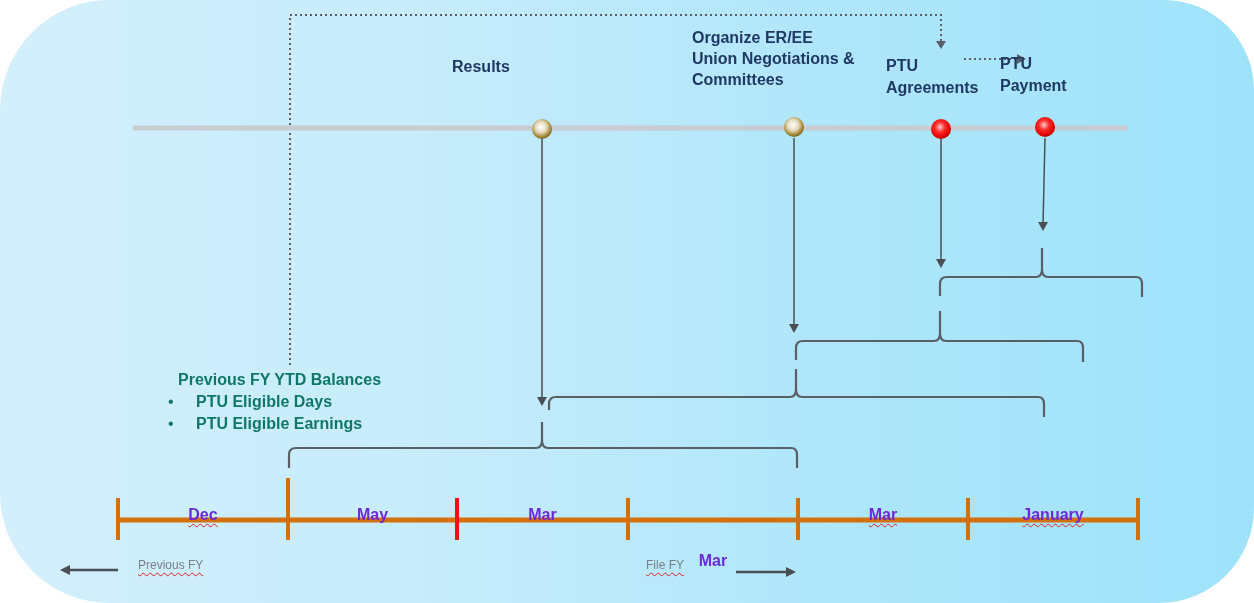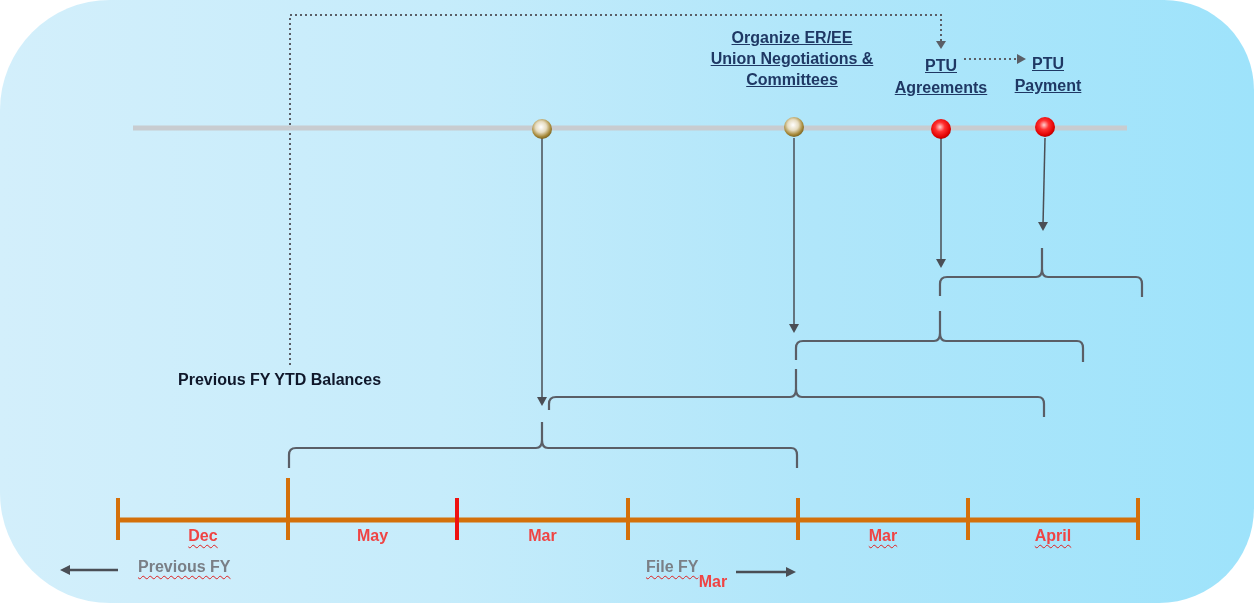--- a/index.html
+++ b/index.html
@@ -6,33 +6,33 @@
   body { width: 1254px; height: 603px; position: relative; overflow: hidden;
          font-family: "Liberation Sans", sans-serif; }
   .panel {
     position: absolute; left: 0; top: 0; width: 1254px; height: 603px;
     border-radius: 110px 90px 95px 110px;
     background: linear-gradient(90deg, #d3effb 0%, #c6ecfb 35%, #b0e6fa 65%, #9ee3fb 100%);
   }
   svg.diagram { position: absolute; left: 0; top: 0; }
   .label {
     position: absolute; color: #1f3864; font-weight: bold; font-size: 16px;
-    line-height: 21px; text-align: center; white-space: nowrap; text-decoration: underline;
+    line-height: 21px; white-space: nowrap;
   }
-  .note { position: absolute; color: #0f172a; font-weight: bold; font-size: 16px; line-height: 22px; white-space: nowrap; }
+  .note { position: absolute; color: #0f766e; font-weight: bold; font-size: 16px; line-height: 22px; white-space: nowrap; }
   .note ul { margin: 0; padding: 0; list-style: none; }
   .note li { position: relative; padding-left: 28px; margin-left: -10px; }
   .note li::before { content: "•"; position: absolute; left: 0; font-weight: normal; }
   .month {
-    position: absolute; top: 527px; width: 170px; text-align: center;
-    color: #ef4444; font-weight: bold; font-size: 16px;
+    position: absolute; top: 506px; width: 170px; text-align: center;
+    color: #6d28d9; font-weight: bold; font-size: 16px;
   }
   .spell { text-decoration: underline wavy #e02020; text-decoration-thickness: 1px; text-underline-offset: 3px; }
   .fy {
-    position: absolute; top: 558px; color: #7a7f86; font-weight: bold; font-size: 16px;
+    position: absolute; top: 558px; color: #7a7f86; font-weight: normal; font-size: 12px;
   }
 </style>
 </head>
 <body>
 
 <div class="panel"></div>
 
 <svg class="diagram" width="1254" height="603" viewBox="0 0 1254 603">
   <defs>
     <radialGradient id="goldBall" cx="45%" cy="40%" r="60%">
@@ -110,42 +110,45 @@
     <line x1="68" y1="570" x2="118" y2="570" stroke="#4a4e55" stroke-width="2.5"></line>
     <path d="M60,570 L70,565 L70,575 z" fill="#4a4e55"></path>
   </g>
   <g>
     <line x1="736" y1="572" x2="788" y2="572" stroke="#4a4e55" stroke-width="2.5"></line>
     <path d="M796,572 L786,567 L786,577 z" fill="#4a4e55"></path>
   </g>
 </svg>
 
 <div class="label" style="left:452px; top:56px; width:180px;">
+  <div>Results</div>
 </div>
 <div class="label" style="left:692px; top:27px; width:200px;">
   <div>Organize ER/EE</div>
   <div>Union Negotiations &amp;</div>
   <div>Committees</div>
 </div>
 <div class="label" style="left:886px; top:55px; width:110px; line-height:22px;">
   <div>PTU</div>
   <div>Agreements</div>
 </div>
 <div class="label" style="left:1000px; top:53px; width:96px; line-height:22px;">
   <div>PTU</div>
   <div>Payment</div>
 </div>
 
 <div class="note" style="left:178px; top:369px;">
   <div>Previous FY YTD Balances</div>
   <ul>
+    <li>PTU Eligible Days</li>
+    <li>PTU Eligible Earnings</li>
   </ul>
 </div>
 
 <div class="month spell" style="left:118px; width:170px;">Dec</div>
 <div class="month" style="left:288px; width:169px;">May</div>
 <div class="month" style="left:457px; width:171px;">Mar</div>
 <div class="month" style="left:628px; width:170px;margin-top:46px;">Mar</div>
 <div class="month" style="left:798px; width:170px;"><span class="spell">Mar</span></div>
-<div class="month" style="left:968px; width:170px;"><span class="spell">April</span></div>
+<div class="month" style="left:968px; width:170px;"><span class="spell">January</span></div>
 
 <div class="fy" style="left:138px;"><span class="spell">Previous FY</span></div>
 <div class="fy" style="left:646px;"><span class="spell">File FY</span></div>
 
 </body></html>

